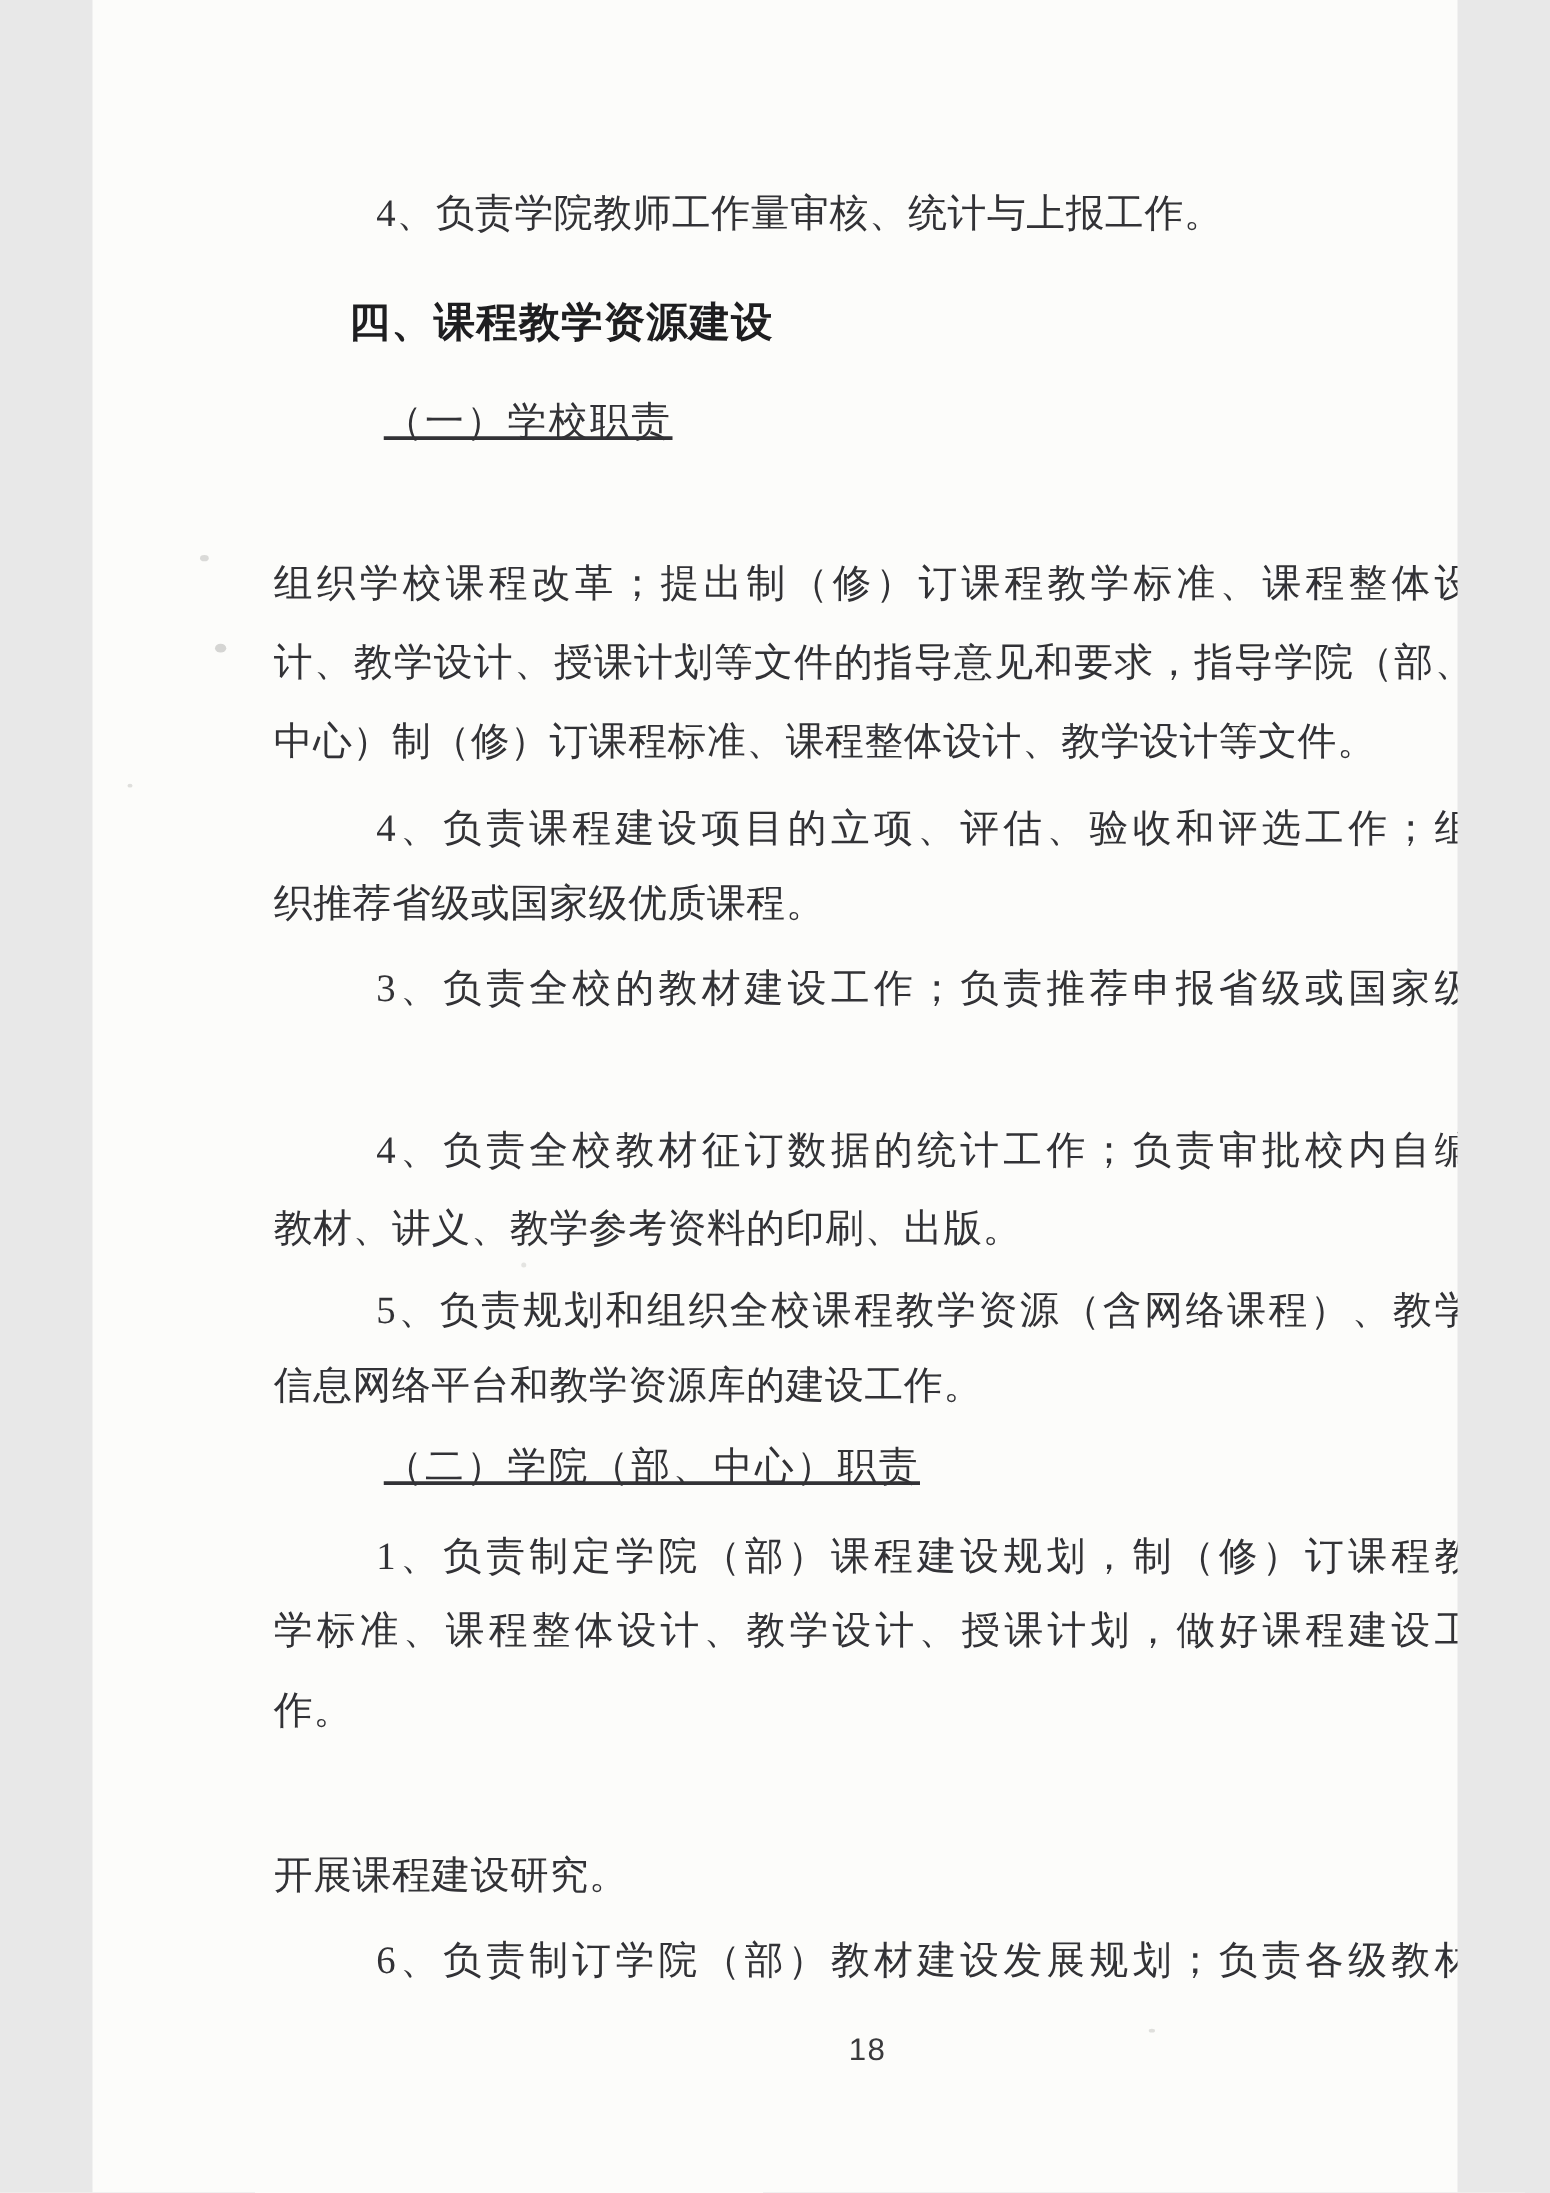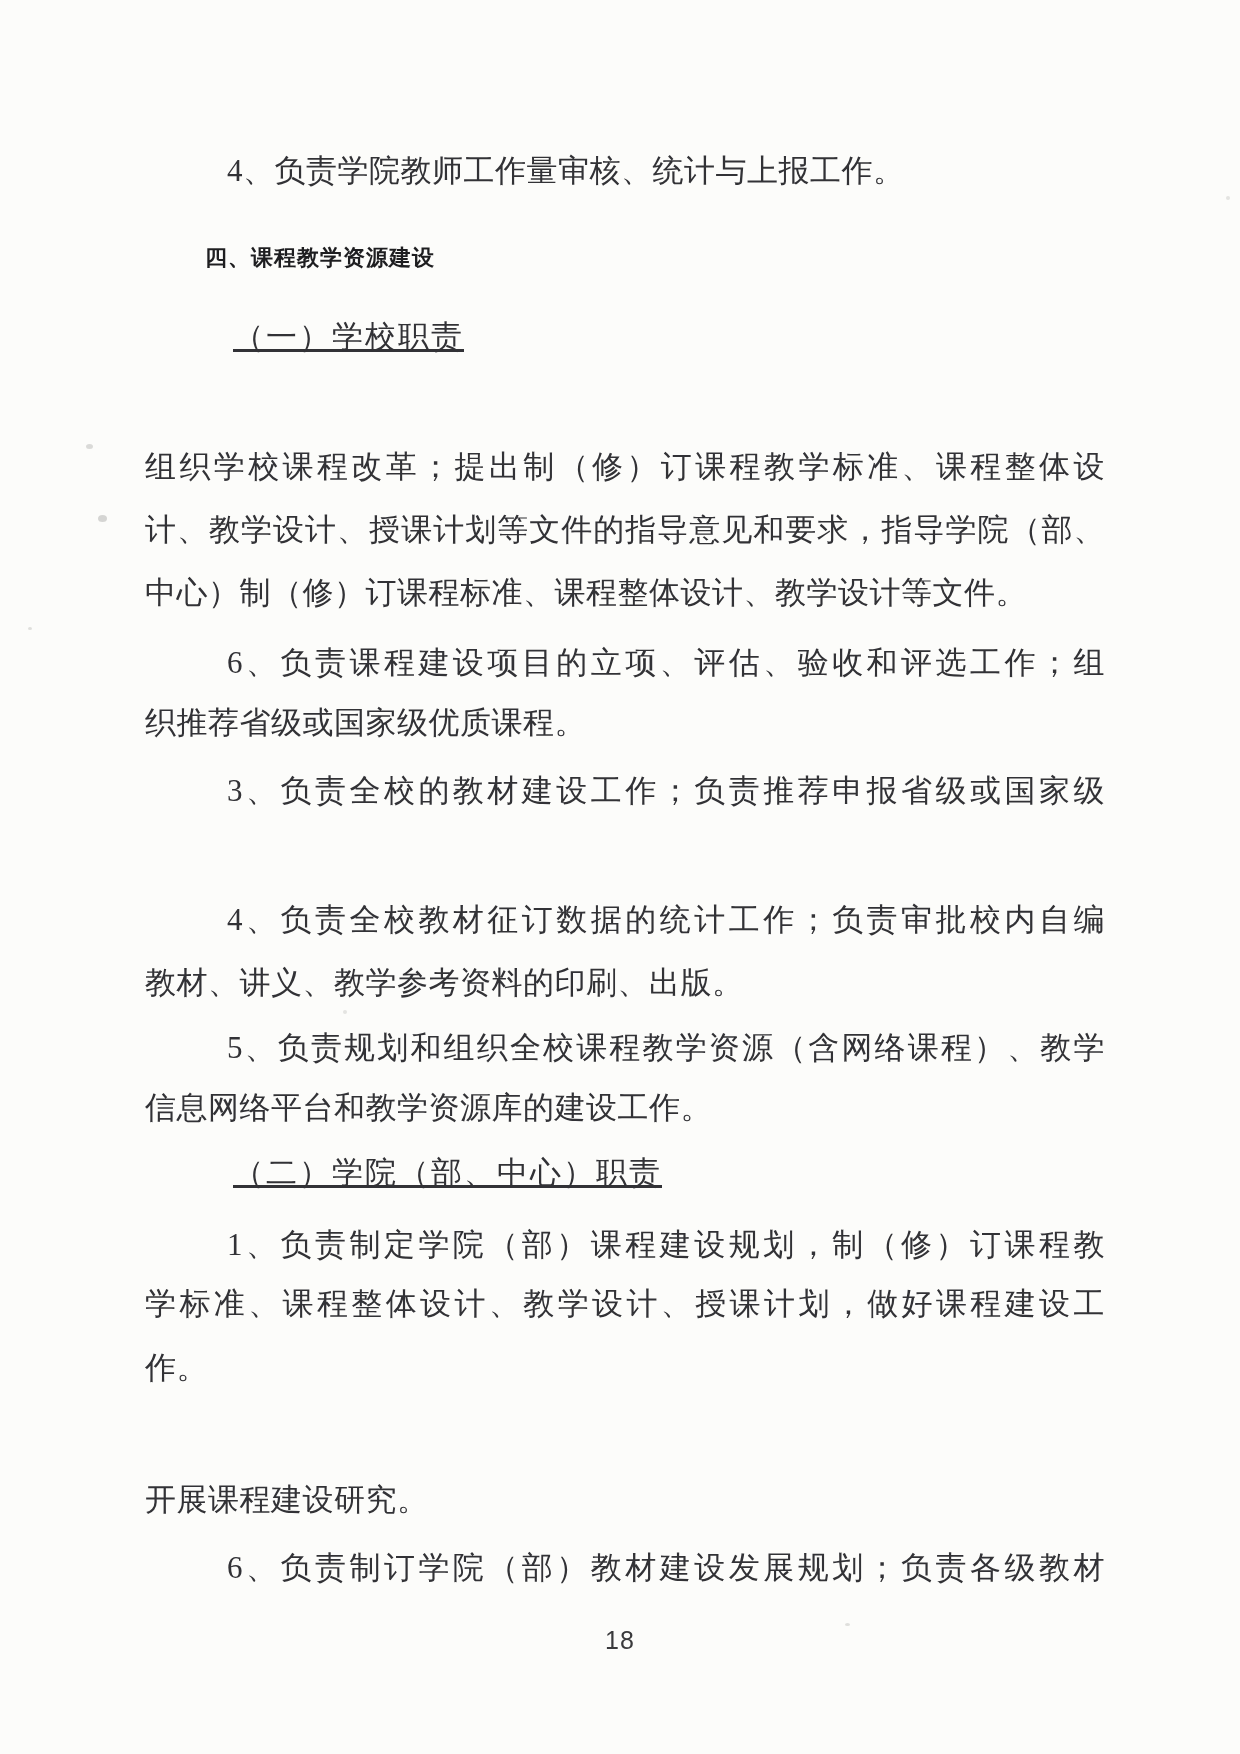--- a/index.html
+++ b/index.html
@@ -2,48 +2,49 @@
 <html><head>
 <meta charset="utf-8">
 <style>
   html, body {
     margin: 0;
     padding: 0;
     background: #e8e8e8;
   }
   .page {
     position: relative;
-    width: 1240px;
+    width: 1064px;
     height: 1754px;
     margin: 0 auto;
     background: #fcfcfa;
     overflow: hidden;
     font-family: "Liberation Serif", "DejaVu Serif", serif;
     color: #323236;
+    padding-left: 28px;
   }
   .line {
     position: absolute;
     left: 145px;
     width: 960px;
     height: 64px;
     line-height: 64px;
     font-size: 31px;
     letter-spacing: 0.5px;
     box-sizing: border-box;
     white-space: normal;
     overflow: visible;
   }
   .indent { padding-left: 82px; }
   .fill {
     text-align: justify;
     text-align-last: justify;
   }
   .heading {
     font-weight: 700;
-    font-size: 22px;
+    font-size: 33px;
     color: #1e1e20;
     font-family: "Liberation Sans", "DejaVu Sans", sans-serif;
     letter-spacing: 1px;
     padding-left: 60px;
   }
   .subheading {
     letter-spacing: 2px;
     padding-left: 88px;
     text-decoration: underline;
   }
@@ -81,21 +82,21 @@
   <div class="line indent" style="top:139px">4、负责学院教师工作量审核、统计与上报工作。</div>
 
   <div class="line heading" style="top:226px">四、课程教学资源建设</div>
 
   <div class="line subheading" style="top:305px">（一）学校职责</div>
 
   <div class="line fill" style="top:435px">组织学校课程改革；提出制（修）订课程教学标准、课程整体设</div>
   <div class="line fill" style="top:498px">计、教学设计、授课计划等文件的指导意见和要求，指导学院（部、</div>
   <div class="line" style="top:561px">中心）制（修）订课程标准、课程整体设计、教学设计等文件。</div>
 
-  <div class="line indent fill" style="top:631px">6、负责课程建设项目的立项、评估、验收和评选工作；组</div>
+  <div class="line indent fill" style="top:631px">4、负责课程建设项目的立项、评估、验收和评选工作；组</div>
   <div class="line" style="top:691px">织推荐省级或国家级优质课程。</div>
 
   <div class="line indent fill" style="top:759px">3、负责全校的教材建设工作；负责推荐申报省级或国家级</div>
 
   <div class="line indent fill" style="top:888px">4、负责全校教材征订数据的统计工作；负责审批校内自编</div>
   <div class="line" style="top:951px">教材、讲义、教学参考资料的印刷、出版。</div>
 
   <div class="line indent fill" style="top:1016px">5、负责规划和组织全校课程教学资源（含网络课程）、教学</div>
   <div class="line" style="top:1076px">信息网络平台和教学资源库的建设工作。</div>
 

